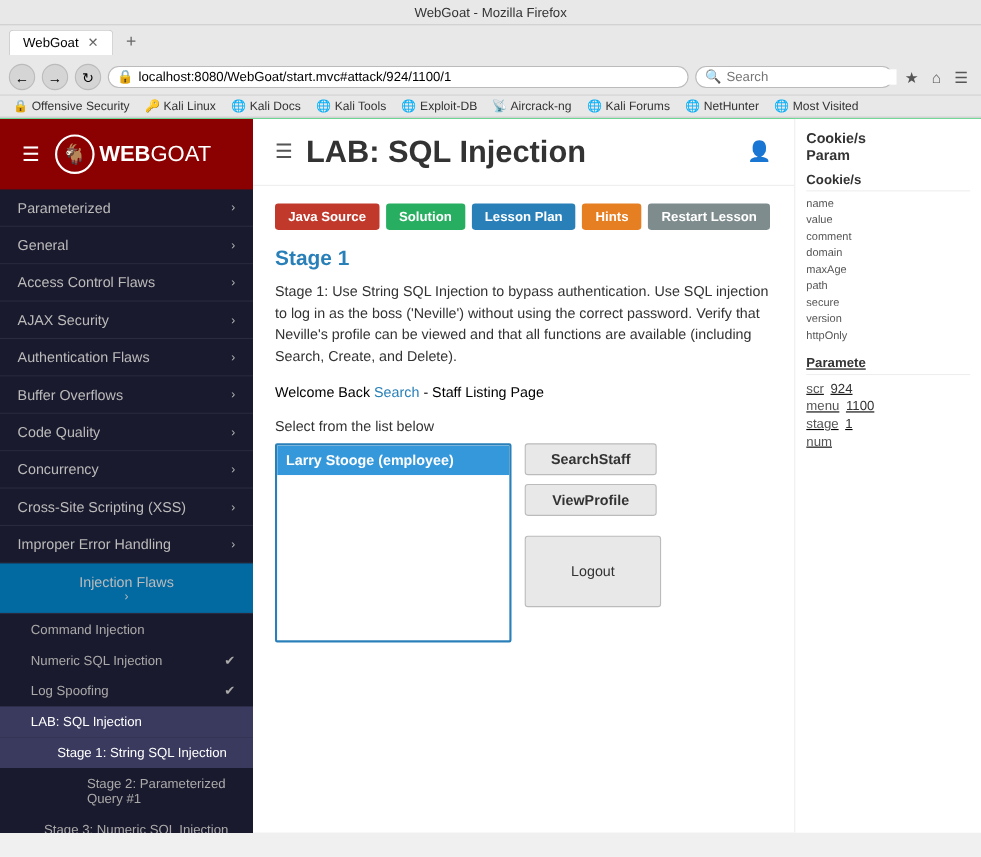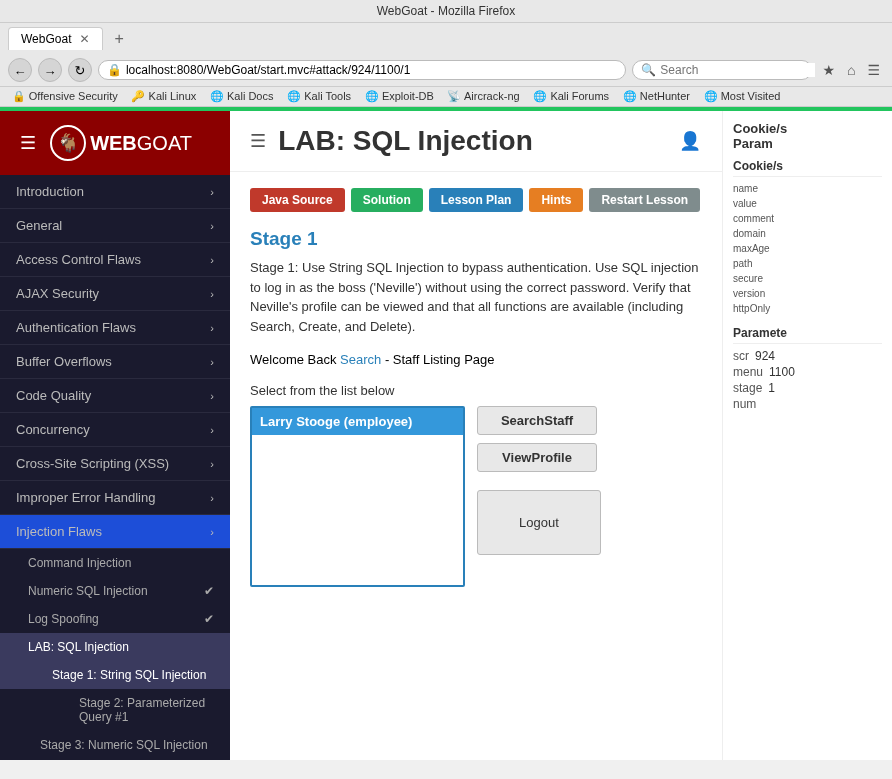--- a/index.html
+++ b/index.html
@@ -1,19 +1,19 @@
 <!DOCTYPE html>
 <html><head>
   <meta charset="utf-8">
   <style>
     * { box-sizing: border-box; margin: 0; padding: 0; }
     body { font-family: Arial, sans-serif; font-size: 13px; background: #f0f0f0; overflow: hidden; }
 
     
-    .browser-chrome { background: #e8e8e8; border-bottom: 4px solid #22c55e; }
+    .browser-chrome { background: #e8e8e8; border-bottom: 1px solid #22c55e; }
     .title-bar { background: #e8e8e8; padding: 4px 8px; text-align: center; font-size: 12px; color: #333; border-bottom: 1px solid #ccc; }
     .tab-bar { display: flex; align-items: center; padding: 4px 8px; gap: 4px; }
     .tab { background: #fff; border: 1px solid #ccc; border-bottom: none; border-radius: 4px 4px 0 0; padding: 4px 12px; font-size: 12px; display: flex; align-items: center; gap: 8px; }
     .tab-close { cursor: pointer; color: #666; }
     .new-tab { background: none; border: none; font-size: 16px; cursor: pointer; padding: 2px 8px; color: #666; }
     .nav-bar { display: flex; align-items: center; padding: 4px 8px; gap: 6px; background: #e8e8e8; border-bottom: 1px solid #ccc; }
     .nav-btn { background: #d5d5d5; border: 1px solid #bbb; border-radius: 50%; width: 24px; height: 24px; display: flex; align-items: center; justify-content: center; cursor: pointer; font-size: 13px; }
     .address-bar { flex: 1; display: flex; align-items: center; background: #fff; border: 1px solid #bbb; border-radius: 12px; padding: 2px 8px; font-size: 12px; gap: 4px; }
     .address-bar input { border: none; outline: none; flex: 1; font-size: 12px; }
     .search-bar { display: flex; align-items: center; background: #fff; border: 1px solid #bbb; border-radius: 12px; padding: 2px 8px; font-size: 12px; gap: 4px; width: 180px; }
@@ -27,21 +27,21 @@
     .app-container { display: flex; height: calc(779px - 130px); background: #fff; }
 
     
     .sidebar { width: 230px; background: #1a1a2e; color: #ccc; overflow-y: auto; flex-shrink: 0; }
     .sidebar-logo { background: #8b0000; padding: 14px 16px; display: flex; align-items: center; gap: 10px; }
     .sidebar-logo-text { color: #fff; font-size: 20px; font-weight: bold; }
     .sidebar-logo-text span { color: #fff; font-weight: normal; }
     .sidebar-menu-btn { color: #fff; font-size: 18px; cursor: pointer; padding: 4px; }
 
     .sidebar-item { display: flex; align-items: center; justify-content: space-between; padding: 9px 16px; cursor: pointer; border-bottom: 1px solid #2a2a3e; font-size: 13px; color: #bbb; }
-    .sidebar-item.active { background: #1d4ed8; }
+    .sidebar-item.active { background: #0369a1; flex-direction: column; }
     .sidebar-item .chevron { font-size: 11px; }
 
     .sidebar-sub-item { padding: 7px 16px 7px 28px; cursor: pointer; font-size: 12px; color: #aaa; display: flex; justify-content: space-between; align-items: center; }
     .sidebar-sub-item.active { background: #3a3a5e; color: #fff; }
 
     
     .main-content { flex: 1; display: flex; overflow: hidden; }
     .content-area { flex: 1; overflow-y: auto; padding: 0; }
     .content-header { display: flex; align-items: center; padding: 14px 20px; border-bottom: 1px solid #eee; gap: 12px; }
     .hamburger-icon { font-size: 18px; cursor: pointer; color: #555; }
@@ -78,21 +78,21 @@
     .staff-actions { display: flex; flex-direction: column; gap: 8px; }
     .staff-btn { background: #e8e8e8; border: 1px solid #bbb; border-radius: 3px; padding: 6px 16px; cursor: pointer; font-size: 13px; color: #333; width: 120px; text-align: center; font-weight: bold; }
 
     .logout-btn { background: #e8e8e8; border: 1px solid #bbb; border-radius: 3px; padding: 24px 16px; cursor: pointer; font-size: 13px; color: #333; width: 124px; text-align: center; margin-top: 10px; }
 
     
     .right-panel { width: 170px; background: #fff; border-left: 1px solid #eee; padding: 10px; overflow-y: auto; flex-shrink: 0; }
     .panel-title { font-size: 13px; font-weight: bold; color: #333; margin-bottom: 6px; }
     .cookie-section-title { font-size: 12px; font-weight: bold; color: #333; margin: 8px 0 4px; border-bottom: 1px solid #eee; padding-bottom: 3px; }
     .cookie-key { font-size: 10px; color: #555; padding: 2px 0; }
-    .params-section { margin-top: 10px; }
+    .params-section { margin-top: 10px; text-decoration: underline; }
     .param-row { display: flex; gap: 6px; font-size: 12px; padding: 1px 0; }
     .param-key { color: #555; }
     .param-val { color: #333; }
 
     
     ::-webkit-scrollbar { width: 6px; }
     ::-webkit-scrollbar-track { background: #f0f0f0; }
     ::-webkit-scrollbar-thumb { background: #bbb; border-radius: 3px; }
   </style>
 </head>
@@ -149,21 +149,21 @@
         <div style="width:36px;height:36px;border:2px solid #fff;border-radius:50%;display:flex;align-items:center;justify-content:center;overflow:hidden;background:#8b0000;">
           <span style="font-size:18px;">🐐</span>
         </div>
         <span class="sidebar-logo-text">
           <span style="font-weight:900;">WEB</span><span>GOAT</span>
         </span>
       </div>
     </div>
 
     <div class="sidebar-item">
-      <span>Introduction</span>
+      <span>Parameterized</span>
       <span class="chevron">›</span>
     </div>
     <div class="sidebar-item">
       <span>General</span>
       <span class="chevron">›</span>
     </div>
     <div class="sidebar-item">
       <span>Access Control Flaws</span>
       <span class="chevron">›</span>
     </div>

